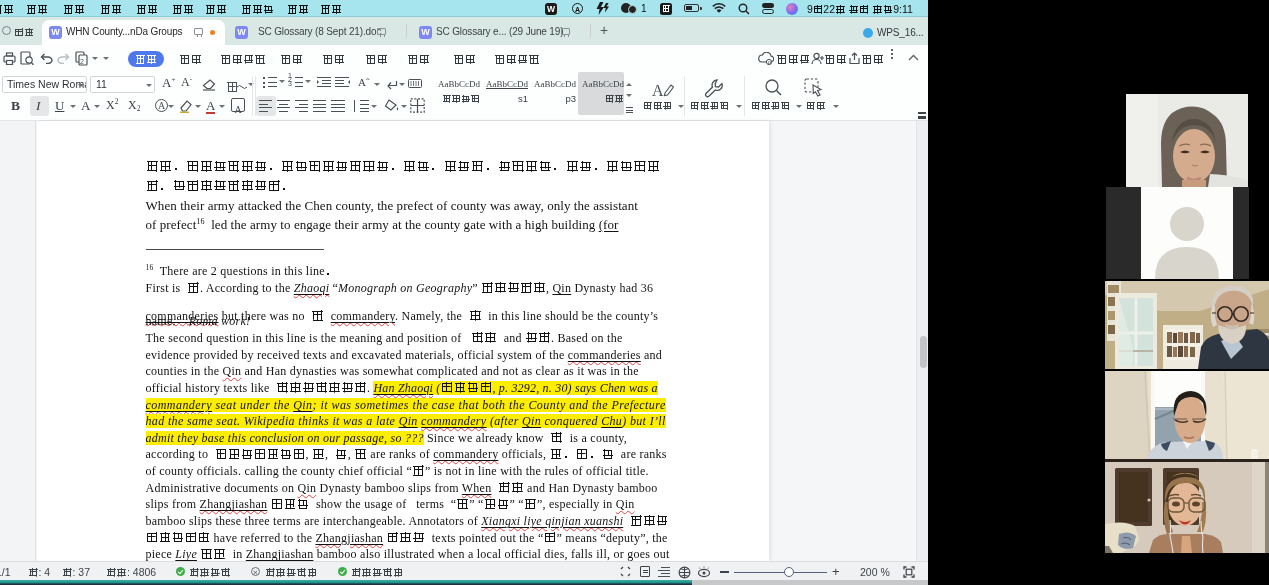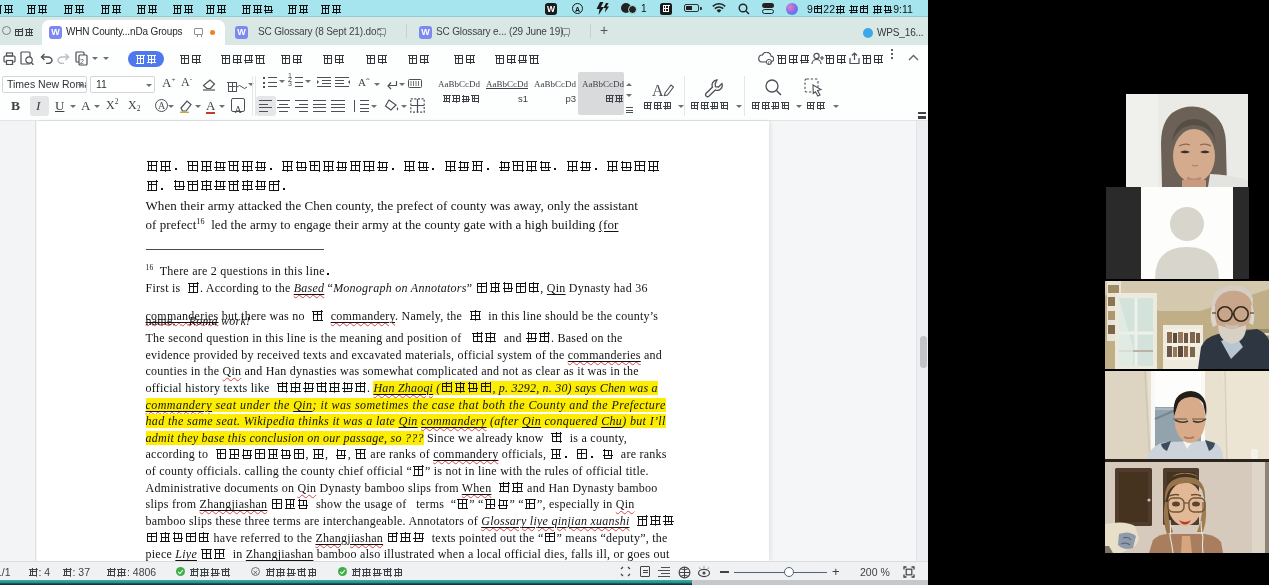--- a/index.html
+++ b/index.html
@@ -317,35 +317,35 @@
       </div>
 </div>
 <div style="position:absolute;left:145.5px;top:121px;width:720px;height:440px;overflow:visible">
       <div id="doc" style="left:0">
         <div class="ln" style="top:37.7px;font-size:13.55px;"><i class="c"></i><i class="c"></i><i class="p"></i><i class="c"></i><i class="c"></i><i class="c"></i><i class="c"></i><i class="c"></i><i class="c"></i><i class="p"></i><i class="c"></i><i class="c"></i><i class="c"></i><i class="c"></i><i class="c"></i><i class="c"></i><i class="c"></i><i class="c"></i><i class="p"></i><i class="c"></i><i class="c"></i><i class="p"></i><i class="c"></i><i class="c"></i><i class="c"></i><i class="p"></i><i class="c"></i><i class="c"></i><i class="c"></i><i class="c"></i><i class="p"></i><i class="c"></i><i class="c"></i><i class="p"></i><i class="c"></i><i class="c"></i><i class="c"></i><i class="c"></i></div>
         <div class="ln" style="top:57.1px;font-size:13.55px;"><i class="c"></i><i class="p"></i><i class="c"></i><i class="c"></i><i class="c"></i><i class="c"></i><i class="c"></i><i class="c"></i><i class="c"></i><i class="c"></i><i class="p"></i></div>
         <div class="ln" style="top:76.5px;">When their army attacked the Chen county, the prefect of county was away, only the assistant</div>
         <div class="ln" style="top:95.9px;">of prefect<sup>16</sup>&nbsp; led the army to engage their army at the county gate with a high building <span class="u">(for </span></div>
         <div style="position:absolute;left:0;top:127.6px;width:178px;height:1.2px;background:#4a4a4a"></div>
         <div class="ln fn" style="top:143.3px"><sup>16</sup>&nbsp; There are 2 questions in this line<i class="p"></i></div>
-        <div class="ln fn" style="top:160.0px">First is &nbsp;<i class="c"></i>. According to the <span class="w"><i><span class="u">Based</span></i></span> “<i>Monograph on Annotators</i>” <span class="w"><i class="c"></i><i class="c"></i><i class="c"></i><i class="c"></i><i class="c"></i></span>, <span class="u">Qin</span> Dynasty had 36</div>
+        <div class="ln fn" style="top:160.0px">First is &nbsp;<i class="c"></i>. According to the <span class="w"><i><span class="u">Zhaoqi</span></i></span> “<i>Monograph on Geography</i>” <span class="w"><i class="c"></i><i class="c"></i><i class="c"></i><i class="c"></i><i class="c"></i></span>, <span class="u">Qin</span> Dynasty had 36</div>
         <div class="ln fn" style="top:188px"><span class="w"><span class="u">commanderies</span></span> but there was no &nbsp;<i class="c"></i>&nbsp; <span class="w"><span class="u">commandery</span></span>. Namely, the &nbsp;<i class="c"></i>&nbsp; in this line should be the county’s</div>
         <div class="ln fn" style="top:193.2px">name. &nbsp;&nbsp;&nbsp;<i>Roma work!</i></div>
         <div class="ln fn" style="top:209.9px">The second question in this line is the meaning and position of &nbsp;&nbsp;<i class="c"></i><i class="c"></i>&nbsp; and <i class="c"></i><i class="c"></i>. Based on the</div>
         <div class="ln fn" style="top:226.6px">evidence provided by received texts and excavated materials, official system of the <span class="w"><span class="u">commanderies</span></span> and</div>
         <div class="ln fn" style="top:243.2px">counties in the <span class="w">Qin</span> and Han dynasties was somewhat complicated and not as clear as it was in the</div>
         <div class="ln fn" style="top:259.9px">official history texts like &nbsp;<i class="c"></i><i class="c"></i><i class="c"></i><i class="c"></i><i class="c"></i><i class="c"></i><i class="c"></i>. <span class="hl" style="letter-spacing:.2px"><i><span class="w"><span class="u">Han Zhaoqi</span></span> (<i class="c"></i><i class="c"></i><i class="c"></i><i class="c"></i>, p. 3292, n. 30) says Chen was a</i></span></div>
         <div class="ln fn" style="top:276.5px"><span class="hl" style="letter-spacing:.45px"><i><span class="w"><span class="u">commandery</span></span> seat under the <span class="u">Qin</span>; it was sometimes the case that both the County and the Prefecture</i></span></div>
         <div class="ln fn" style="top:293.1px"><span class="hl" style="letter-spacing:.35px"><i>had the same seat. Wikipedia thinks it was a late <span class="u">Qin</span> <span class="w"><span class="u">commandery</span></span> (after <span class="u">Qin</span> conquered <span class="u">Chu</span>) but I’ll</i></span></div>
         <div class="ln fn" style="top:309.8px"><span class="hl"><i>admit they base this conclusion on our passage, so ???</i></span> Since we already know &nbsp;<i class="c"></i>&nbsp; is a county,</div>
         <div class="ln fn" style="top:326.4px">according to &nbsp;<i class="c"></i><i class="c"></i><i class="c"></i><i class="c"></i><i class="c"></i><i class="c"></i><i class="c"></i>, <i class="c"></i>, &nbsp;<i class="c"></i>, <i class="c"></i> are ranks of <span class="w"><span class="u">commandery</span></span> officials, <i class="c"></i><i class="p"></i><i class="c"></i><i class="p"></i><i class="c"></i>&nbsp; are ranks</div>
         <div class="ln fn" style="top:343.1px">of county officials. calling the county chief official “<i class="c"></i>” is not in line with the rules of official title.</div>
         <div class="ln fn" style="top:359.8px">Administrative documents on <span class="w">Qin</span> Dynasty bamboo slips from <span class="w"><span class="u">When</span></span> &nbsp;<span class="u"><i class="c"></i><i class="c"></i></span> and Han Dynasty bamboo</div>
         <div class="ln fn" style="top:376.4px">slips from <span class="w"><span class="u">Zhangjiashan</span></span> <span class="u"><i class="c"></i><i class="c"></i><i class="c"></i></span>&nbsp; show the usage of &nbsp;&nbsp;terms &nbsp;“<i class="c"></i>” “<i class="c"></i><i class="c"></i>” “<i class="c"></i>”, especially in <span class="w">Qin</span></div>
-        <div class="ln fn" style="top:393.0px">bamboo slips these three terms are interchangeable. Annotators of <span class="w"><i><span class="u">Glossary liye qinjian xuanshi</span></i></span> &nbsp;<span class="u"><i class="c"></i><i class="c"></i><i class="c"></i></span></div>
+        <div class="ln fn" style="top:393.0px">bamboo slips these three terms are interchangeable. Annotators of <span class="w"><i><span class="u">Xiangxi liye qinjian xuanshi</span></i></span> &nbsp;<span class="u"><i class="c"></i><i class="c"></i><i class="c"></i></span></div>
         <div class="ln fn" style="top:409.7px"><span class="u"><i class="c"></i><i class="c"></i><i class="c"></i><i class="c"></i><i class="c"></i></span> have referred to the <span class="w"><span class="u">Zhangjiashan</span></span> <span class="u"><i class="c"></i><i class="c"></i><i class="c"></i></span>&nbsp; texts pointed out the “<i class="c"></i>” means “deputy”, the</div>
         <div class="ln fn" style="top:426.3px">piece <span class="w"><i><span class="u">Liye</span></i></span> <span class="u"><i class="c"></i><i class="c"></i></span>&nbsp; in <span class="w"><span class="u">Zhangjiashan</span></span> bamboo also illustrated when a local official dies, falls ill, or goes out</div>
       </div>
     </div>
 <div id="status">
 <span style="position:absolute;left:-4px;top:4px">1/1</span>
 <span style="position:absolute;left:28px;top:4px"><i class="c"></i>: 4</span>
 <span style="position:absolute;left:62px;top:4px"><i class="c"></i>: 37</span>
 <span style="position:absolute;left:106px;top:4px"><i class="c"></i><i class="c"></i>: 4806</span>
 <span class="gdot" style="left:176px;top:5px"></span>

